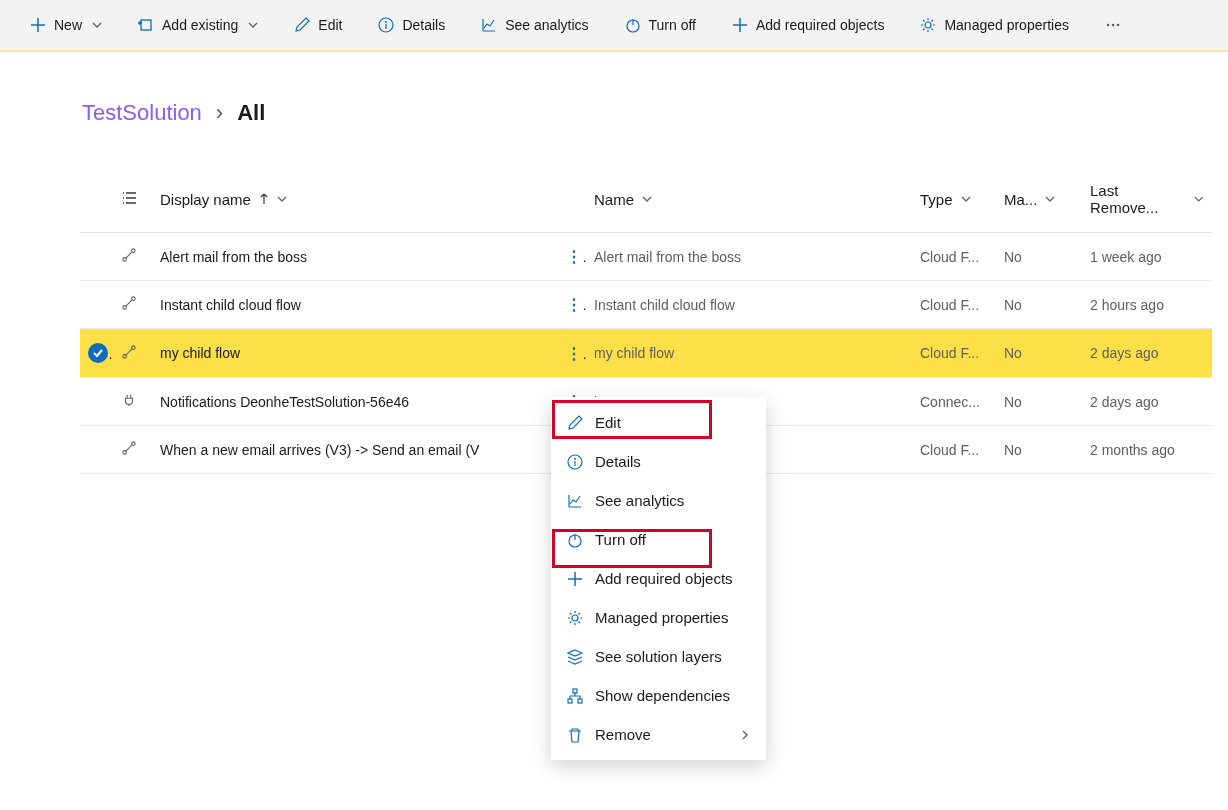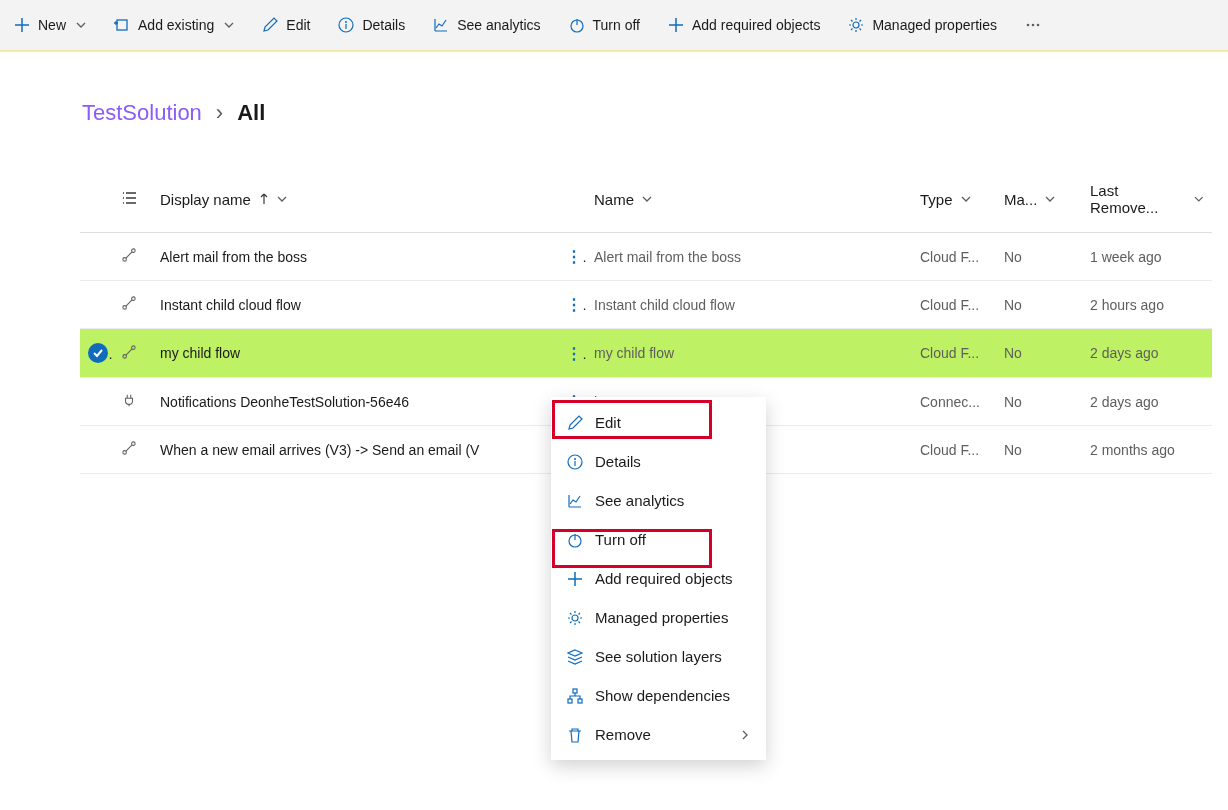--- a/index.html
+++ b/index.html
@@ -1,31 +1,31 @@
 <!DOCTYPE html>
 <html><head>
 <meta charset="utf-8">
 <style>
   * { box-sizing: border-box; margin: 0; padding: 0; }
   html, body { width: 1228px; height: 810px; font-family: "Segoe UI", Arial, sans-serif; font-size: 14px; color: #1b1a19; background: #fff; }
-  .toolbar { display: flex; align-items: center; height: 52px; background: #f3f3f3; border-bottom: 2px solid #f7e9a1; padding: 0 4px; gap: 8px; }
+  .toolbar { display: flex; align-items: center; height: 52px; background: #f3f3f3; border-bottom: 2px solid #f7e9a1; padding: 0 20px; gap: 16px; }
   .tb-item { display: inline-flex; align-items: center; gap: 8px; padding: 6px 10px; cursor: pointer; border-radius: 2px; color: #1b1a19; }
   .tb-item svg { flex-shrink: 0; }
   .tb-item .caret { margin-left: 2px; }
   .content { padding: 0 24px 24px 80px; }
   .breadcrumb { display: flex; align-items: center; gap: 14px; padding: 48px 0 40px 2px; font-size: 22px; }
   .breadcrumb .crumb { color: #8b5cf6; cursor: pointer; }
   .breadcrumb .sep { color: #605e5c; }
   .breadcrumb .current { font-weight: 700; }
   table { width: 100%; border-collapse: collapse; table-layout: fixed; }
   thead th { text-align: left; font-weight: 400; font-size: 15px; padding: 16px 8px; border-bottom: 1px solid #e1dfdd; margin-left: 14px; }
   thead th .hd { display: inline-flex; align-items: center; gap: 8px; cursor: pointer; }
   tbody tr { border-bottom: 1px solid #edebe9; }
   tbody td { padding: 14px 8px; font-size: 14px; vertical-align: middle; white-space: nowrap; overflow: hidden; text-overflow: ellipsis; }
-  tbody tr.selected { background: #bef264; }
+  tbody tr.selected { background: #fde047; }
   .col-sel { width: 34px; }
   .col-icon { width: 38px; }
   .col-disp { width: 406px; }
   .col-more { width: 28px; }
   .col-name { width: 326px; }
   .col-type { width: 84px; }
   .col-ma { width: 86px; }
   .col-lm { width: 130px; }
   .disp { color: #1b1a19; }
   .name-cell, .type-cell, .ma-cell, .lm-cell { color: #605e5c; }

